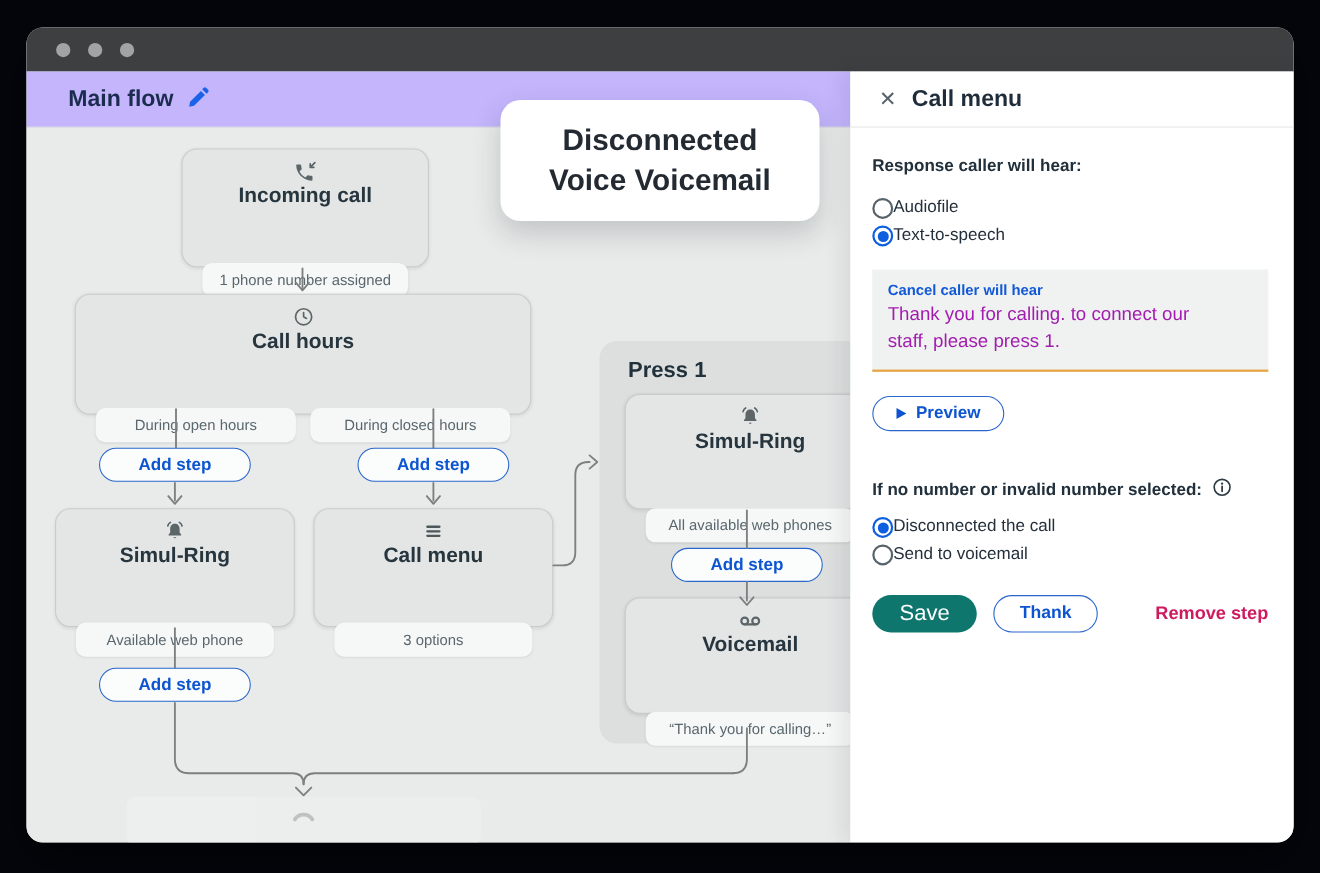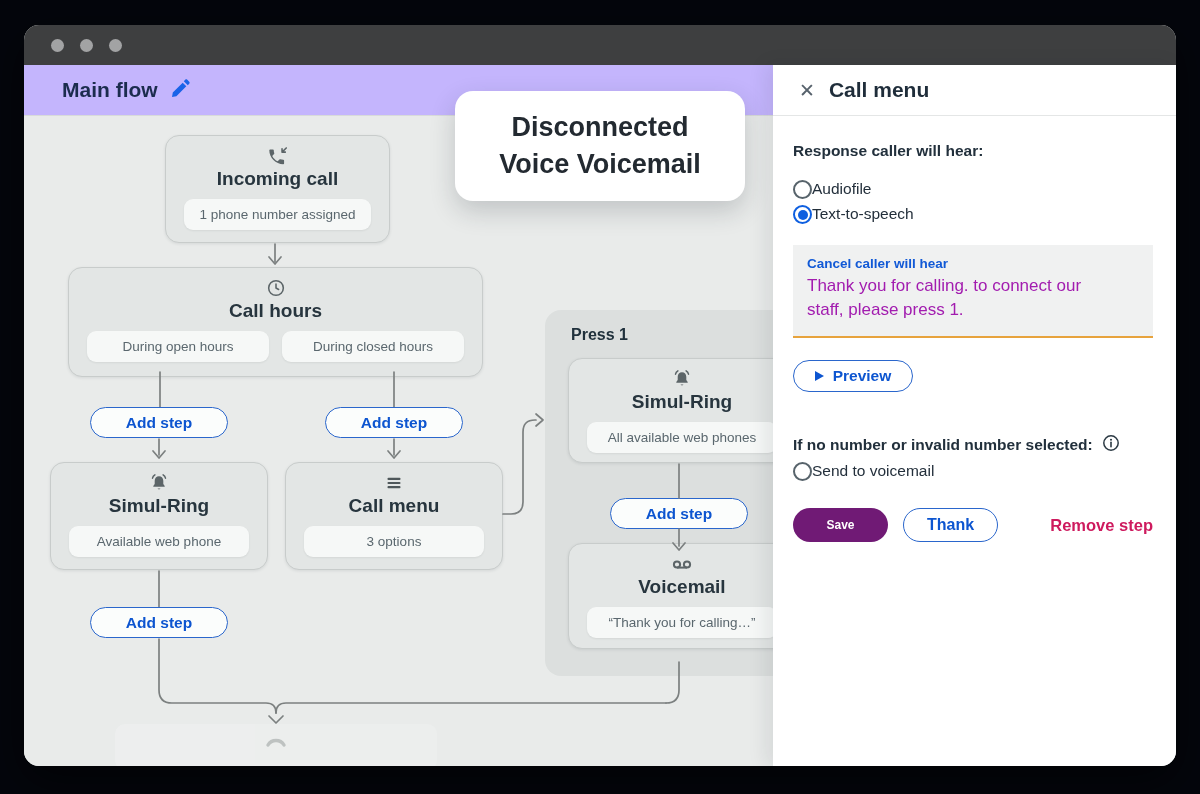--- a/index.html
+++ b/index.html
@@ -22,40 +22,40 @@
 
   .conn-svg{position:absolute;left:0;top:0;z-index:2;pointer-events:none;}
   .conn-svg path{stroke:#7c8080;stroke-width:1.7;fill:none;stroke-linecap:round;stroke-linejoin:round;}
 
   .node{position:absolute;background:#e3e6e5;border:1px solid #c8cccb;border-radius:14px;
         box-shadow:0 1px 3px rgba(40,50,55,.10);display:flex;flex-direction:column;align-items:center;
         padding-top:9px;box-sizing:border-box;cursor:pointer;}
   .node .nicon{height:22px;display:flex;align-items:center;}
   .node .ntitle{font-size:19px;font-weight:700;color:#27353e;margin:1px 0 9px;line-height:22px;}
   .pill{background:#f6f8f7;border-radius:9px;box-shadow:0 1px 2px rgba(40,50,55,.08);
-        font-size:13.5px;color:#5a676e;padding:8px 8px;text-align:center;box-sizing:border-box;}
+        font-size:13.5px;color:#5a676e;padding:8px 8px;text-align:center;box-sizing:border-box;margin-top:40px;}
   .pill-full{width:calc(100% - 36px);}
   .pill-row{display:flex;gap:13px;width:calc(100% - 36px);}
   .pill-row .pill{flex:1;}
 
   #node-incoming{left:141px;top:19px;width:225px;height:108px;}
   #node-hours{left:44px;top:151px;width:415px;height:110px;}
   #node-simul{left:26px;top:346px;width:218px;height:108px;}
   #node-menu{left:261px;top:346px;width:218px;height:108px;}
 
   .add-step{position:absolute;height:31px;border-radius:17px;border:1.5px solid #2a66cc;background:#fbfdfc;
             color:#0d55d0;font-weight:700;font-size:15.5px;display:flex;align-items:center;justify-content:center;
             box-sizing:border-box;cursor:pointer;font-family:inherit;z-index:3;}
   #addA{left:66px;top:291px;width:138px;}
   #addB{left:301px;top:291px;width:138px;}
   #addC{left:66px;top:491px;width:138px;}
 
   .press-group{position:absolute;left:521px;top:194px;width:266px;height:366px;background:#dcdfde;
                border-radius:16px;z-index:1;}
-  .press-title{font-size:16px;font-weight:700;color:#20313c;margin:16px 0 0 26px;}
+  .press-title{font-size:20px;font-weight:700;color:#20313c;margin:16px 0 0 26px;}
   #gnode-simul{left:23px;top:48px;width:228px;height:105px;}
   #gnode-vm{left:23px;top:233px;width:228px;height:106px;}
   #addD{left:65px;top:188px;width:138px;}
 
   .ghost-node{position:absolute;left:91px;top:608px;width:322px;height:46px;background:#edefee;border-radius:10px;
               opacity:.85;display:flex;justify-content:center;padding-top:9px;box-sizing:border-box;}
 
   .ivr-card{position:absolute;left:431px;top:26px;width:290px;height:110px;background:#ffffff;border-radius:18px;
             box-shadow:0 10px 26px rgba(30,40,50,.20);z-index:5;display:flex;flex-direction:column;
             align-items:center;justify-content:center;}
@@ -83,22 +83,22 @@
   .tts-label{font-size:13.5px;font-weight:700;color:#1159d6;}
   .tts-value{font-size:17px;line-height:24px;color:#a21caf;margin-top:3px;max-width:296px;}
 
   .preview-btn{margin-top:22px;width:120px;height:32px;border-radius:17px;border:1.5px solid #2a66cc;background:#fff;
                display:flex;align-items:center;justify-content:center;gap:9px;cursor:pointer;box-sizing:border-box;font-family:inherit;}
   .play-tri{width:0;height:0;border-left:9px solid #0d55d0;border-top:5.5px solid transparent;border-bottom:5.5px solid transparent;}
   .preview-btn span{font-size:15.5px;font-weight:700;color:#0d55d0;}
 
   .fallback-heading{margin-top:42px;}
   .btn-row{margin-top:27px;display:flex;align-items:center;}
-  .save-btn{width:95px;height:34px;border-radius:17px;border:none;background:#701a75;color:#fff;font-size:12px;
-            font-weight:700;cursor:pointer;font-family:inherit;}
+  .save-btn{width:95px;height:34px;border-radius:17px;border:none;background:#0f766e;color:#fff;font-size:20px;
+            font-weight:400;cursor:pointer;font-family:inherit;}
   .cancel-btn{margin-left:15px;width:95px;height:34px;border-radius:17px;border:1.5px solid #2a66cc;background:#fff;
               color:#0d55d0;font-size:16px;font-weight:700;cursor:pointer;box-sizing:border-box;font-family:inherit;}
   .remove-link{margin-left:auto;font-size:16.5px;font-weight:700;color:#ce1a5e;cursor:pointer;background:none;border:none;padding:0;font-family:inherit;}
 </style>
 </head>
 <body>
 
 <div class="stage">
   <div class="window">
 
@@ -277,20 +277,24 @@
             <span>If no number or invalid number selected:</span>
             <span>
               <svg width="18" height="18" viewBox="0 0 18 18">
                   <circle cx="9" cy="9" r="7.2" fill="none" stroke="#2c3a44" stroke-width="1.5"></circle>
                   <circle cx="9" cy="5.7" r="1.05" fill="#2c3a44"></circle>
                   <path d="M9 8.2v4.5" stroke="#2c3a44" stroke-width="1.6" stroke-linecap="round"></path>
                 </svg>
             </span>
           </div>
 
+          <div class="radio-row mt13">
+            <span class="radio on"></span>
+            <span class="rlabel">Disconnected the call</span>
+          </div>
           <div class="radio-row mt18">
             <span class="radio off"></span>
             <span class="rlabel">Send to voicemail</span>
           </div>
 
           <div class="btn-row">
             <button class="save-btn">Save</button>
             <button class="cancel-btn">Thank</button>
             <button class="remove-link">Remove step</button>
           </div>

